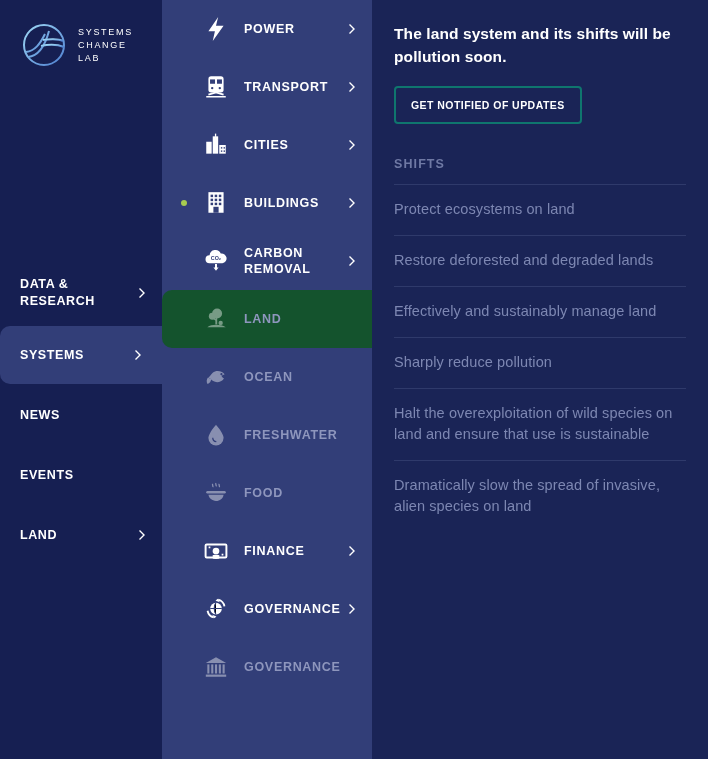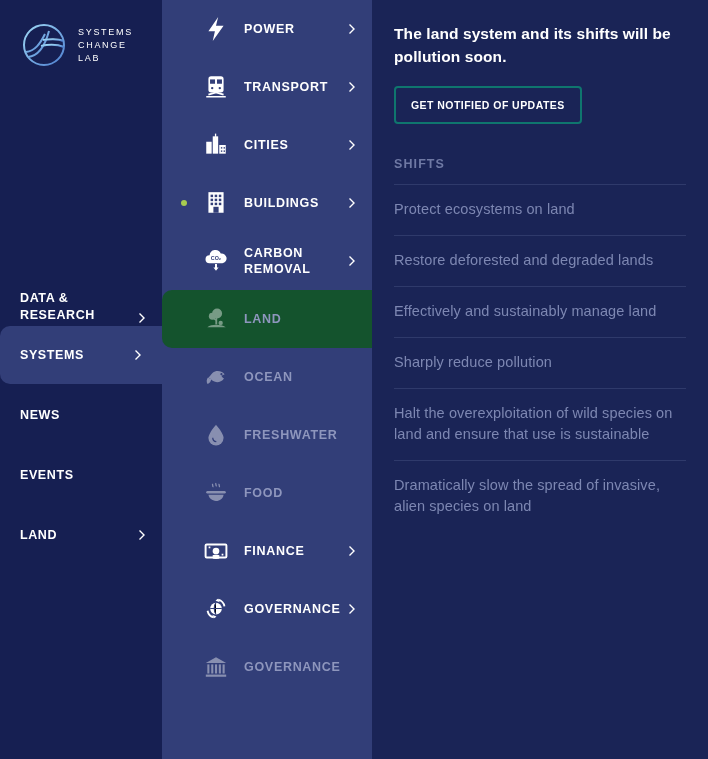--- a/index.html
+++ b/index.html
@@ -23,21 +23,21 @@
   .logo-text {
     color:#ffffff; font-size:9px; letter-spacing:1.7px;
     line-height:13px; font-weight:400; white-space:pre-line;
   }
   .side-nav { position:absolute; left:0; top:262px; width:162px; }
   .side-item {
     position:relative; display:flex; align-items:center;
     justify-content:space-between;
     height:58px; padding:0 14px 0 20px; margin-bottom:2px;
   }
-  .side-item.tall { height:62px;align-items:flex-end; }
+  .side-item.tall { height:62px; }
   .side-item.active {
     background:#323e78;
     border-top-left-radius:10px; border-bottom-left-radius:10px;
     width:170px;
   }
   .side-label {
     color:#ffffff; font-size:12.5px; font-weight:700;
     letter-spacing:.6px; line-height:17px; white-space:pre-line;
   }
   .chev { width:12px; height:12px; flex:0 0 12px; }

